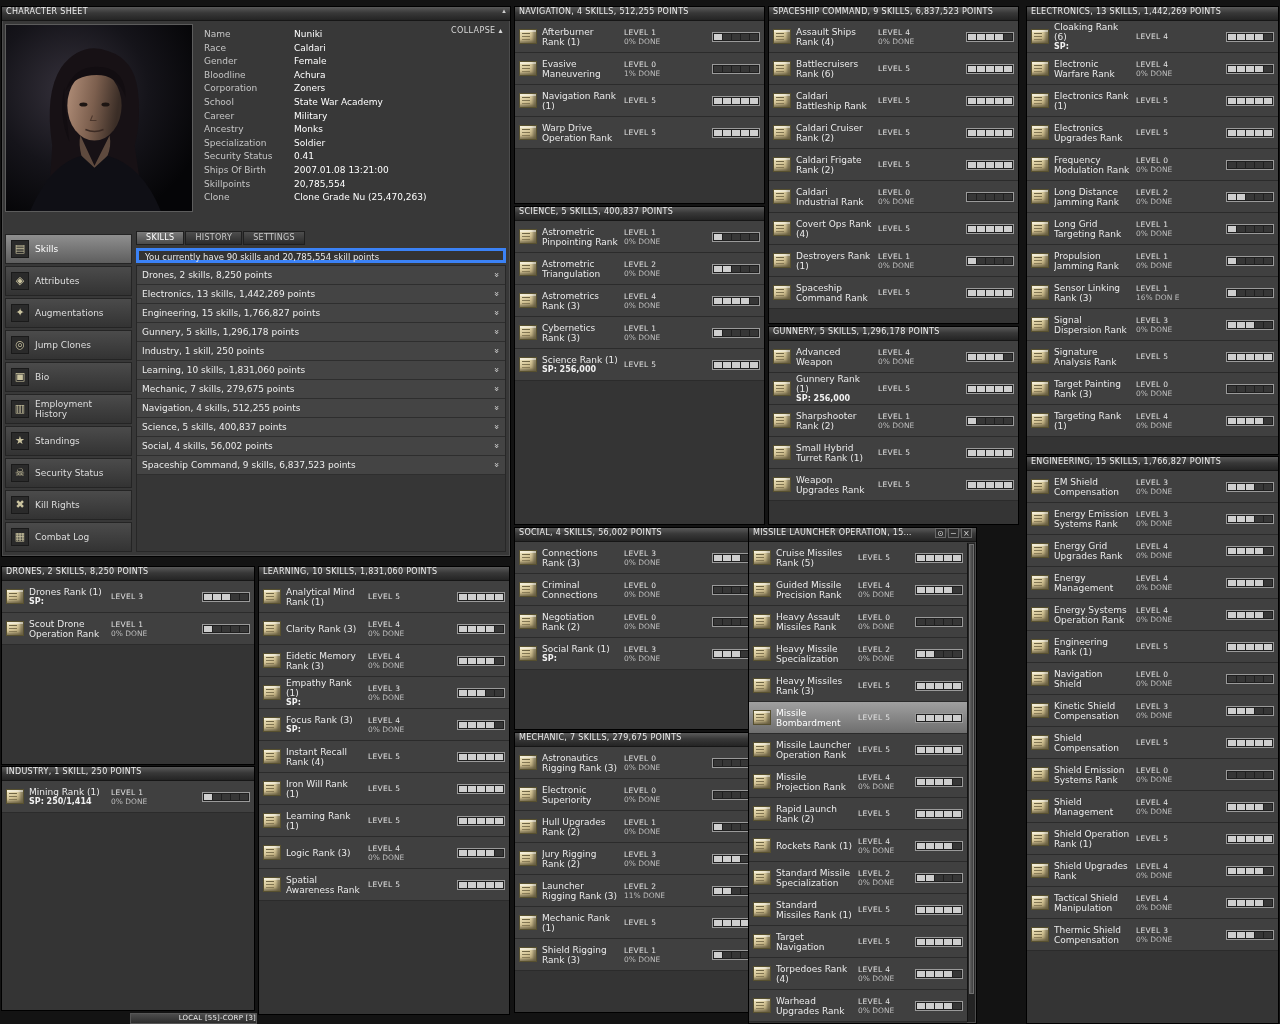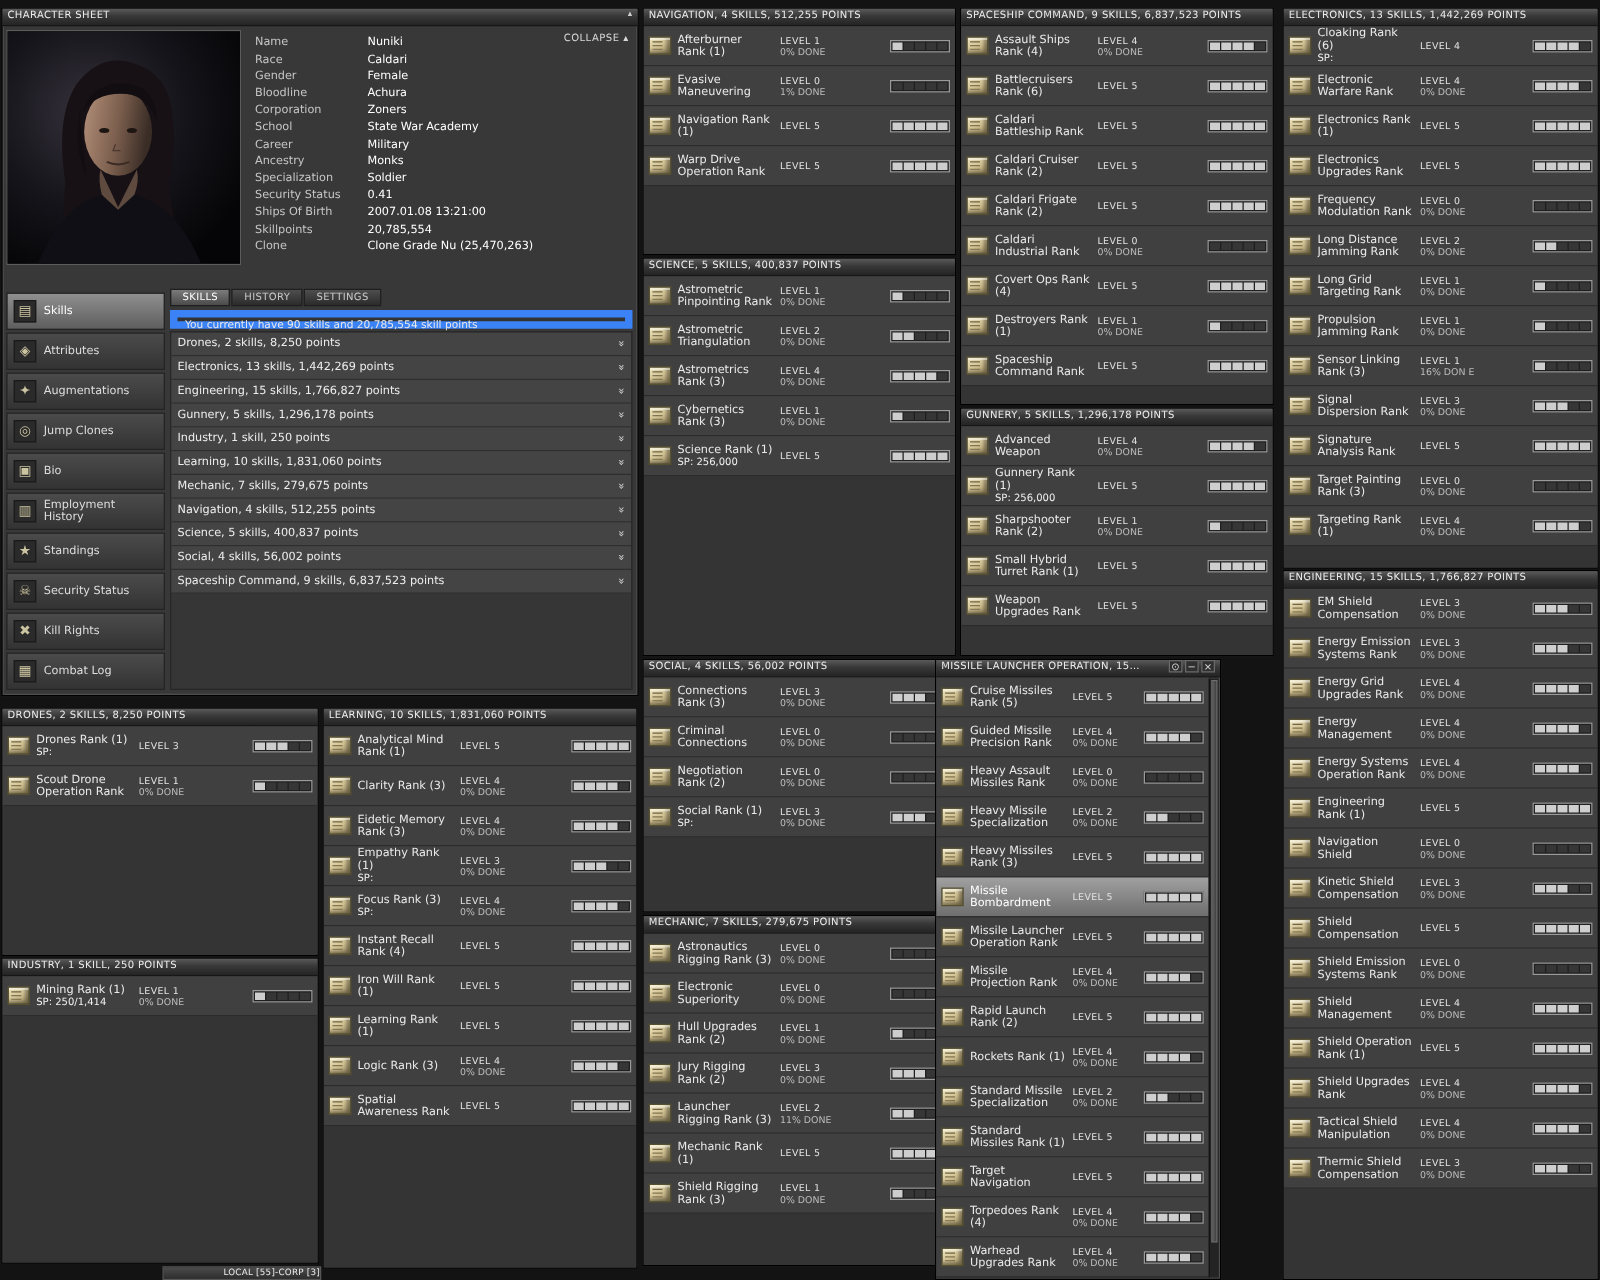--- a/index.html
+++ b/index.html
@@ -17,21 +17,21 @@
   
   .skill-list{flex:1;overflow:hidden;background:#343434}
   .has-scroll .skill-list{margin-right:9px}
   .skill-row{height:32px;display:flex;align-items:center;padding:0 4px;background:#404040;border-bottom:1px solid #2b2b2b}
   .skill-row.highlight{background:linear-gradient(180deg,#a0a0a0,#6e6e6e)}
   .skill-row.highlight .skill-name{color:#fff}
   .book{flex:none;width:18px;height:15px;margin-right:5px;background:linear-gradient(155deg,#f0e7c2 0%,#d3c394 50%,#9c8d61 100%);border:1px solid #57502f;box-shadow:inset 0 2px 0 rgba(255,255,255,.45),inset -3px -2px 3px rgba(0,0,0,.35);position:relative}
   .book::after{content:"";position:absolute;left:2px;top:3px;right:6px;height:1px;background:rgba(92,82,52,.85);box-shadow:0 3px 0 rgba(92,82,52,.7),0 6px 0 rgba(92,82,52,.55)}
   .skill-text{width:76px;flex:none;overflow:hidden;display:block}
   .skill-name{display:block;font-size:9px;line-height:10px;color:#eaeaea;max-height:20px;overflow:hidden}
-  .skill-sp{display:block;font-size:8px;line-height:10px;font-weight:normal;color:#f0f0f0;white-space:nowrap}
+  .skill-sp{display:block;font-size:8px;line-height:10px;font-weight:bold;color:#f0f0f0;white-space:nowrap}
   .level-col{flex:1;min-width:0;display:flex;flex-direction:column;padding-left:6px}
   .level-label{font-size:7.5px;line-height:9px;color:#e2e2e2;letter-spacing:.3px;white-space:nowrap}
   .done-label{font-size:7.5px;line-height:9px;color:#bdbdbd;white-space:nowrap}
   .level-bar{flex:none;width:48px;height:10px;border:1px solid #9a9a9a;background:#1f1f1f;display:flex;gap:1px;padding:1px}
   .seg{flex:1;background:#363636}
   .seg.filled{background:#cecece}
 
   .scrollbar{position:absolute;top:15px;right:1px;bottom:1px;width:8px;background:#242424;border-left:1px solid #141414}
   .scroll-thumb{position:absolute;left:1px;right:1px;top:1px;height:94%;background:linear-gradient(90deg,#616161,#3f3f3f);border:1px solid #707070}
 
@@ -45,21 +45,21 @@
   .info-value{flex:1;color:#fff;white-space:nowrap;overflow:hidden}
   .cs-side{position:absolute;left:3px;top:213px;width:127px;bottom:6px;display:flex;flex-direction:column;gap:2px}
   .side-btn{height:30px;flex:none;display:flex;align-items:center;gap:6px;padding:0 5px;background:linear-gradient(180deg,#4b4b4b,#333);border:1px solid #242424;color:#dedede;font-size:9px}
   .side-btn.active{background:linear-gradient(180deg,#8f8f8f,#5e5e5e);color:#fff}
   .side-icon{flex:none;width:18px;height:18px;background:#2a2a2a;border:1px solid #1a1a1a;color:#cbc4a0;font-size:11px;line-height:16px;text-align:center}
   .side-label{line-height:10px}
   .cs-main{position:absolute;left:134px;top:210px;right:4px;bottom:4px;display:flex;flex-direction:column}
   .tabs{height:14px;flex:none;display:flex;gap:1px}
   .tab{padding:1px 9px;font-size:8px;letter-spacing:.3px;color:#c9c9c9;background:linear-gradient(180deg,#4e4e4e,#2b2b2b);border:1px solid #1f1f1f}
   .tab.active{background:linear-gradient(180deg,#7b7b7b,#4b4b4b);color:#fff}
-  .summary{margin-top:3px;height:15px;flex:none;line-height:13px;background:#333;border:6px solid #3b82f6;color:#e8e8e8;font-size:8.5px;padding:0 6px}
+  .summary{margin-top:3px;height:15px;flex:none;line-height:13px;background:#333;border:3px solid #3b82f6;color:#e8e8e8;font-size:8.5px;padding:0 6px}
   .groups{flex:1;margin-top:2px;background:#363636;border:1px solid #272727;overflow:hidden}
   .group-row{height:19px;display:flex;align-items:center;padding:0 5px;background:#444;border-bottom:1px solid #2e2e2e}
   .group-label{flex:1;font-size:9px;color:#ededed;white-space:nowrap;overflow:hidden}
   .chevron{flex:none;font-size:9px;color:#d0d0d0;transform:rotate(90deg)}
 
   .chatbar{position:absolute;left:130px;top:1013px;width:127px;height:11px;background:linear-gradient(180deg,#4c4c4c,#2d2d2d);border:1px solid #565656;font-size:7px;letter-spacing:.2px;color:#ececec;text-align:right;line-height:9px;overflow:hidden}
 </style>
 </head>
 <body>
 

